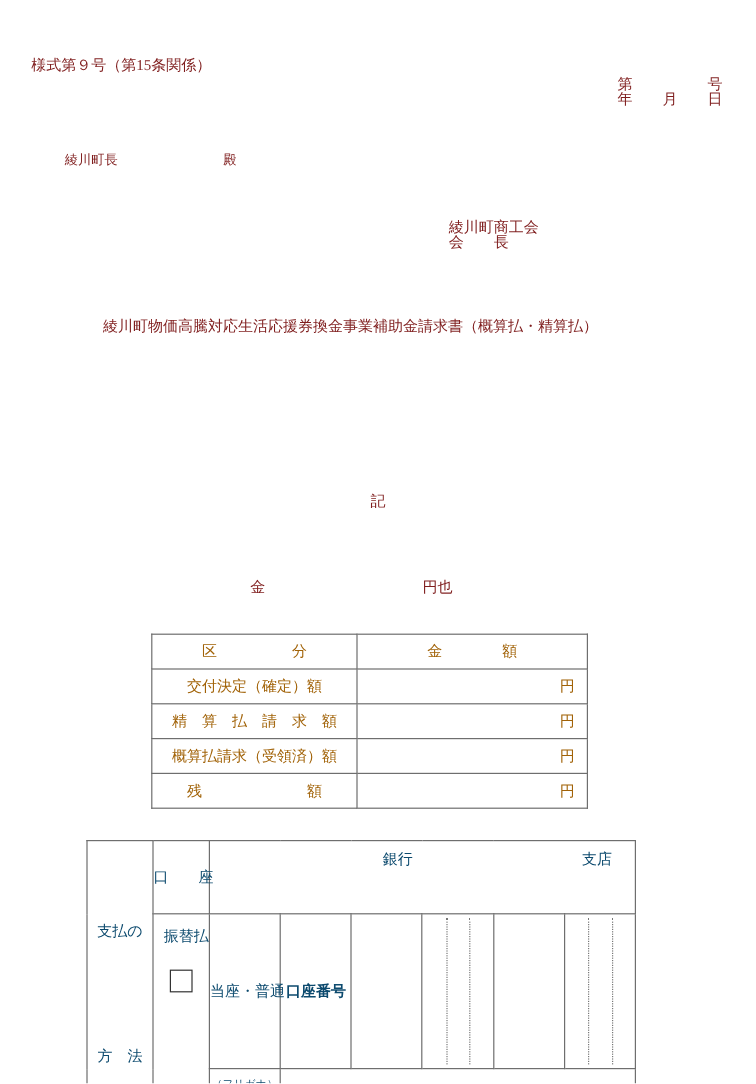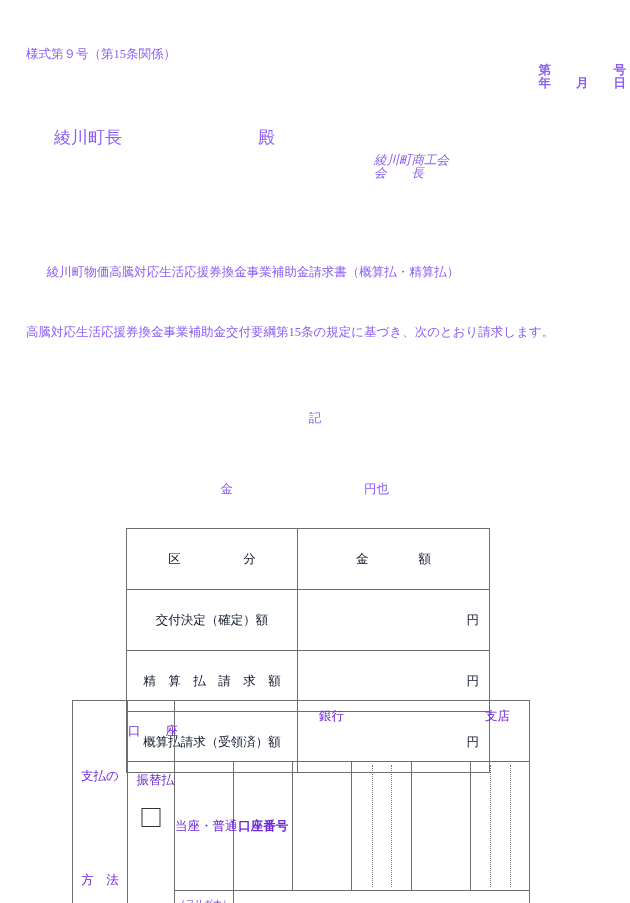--- a/index.html
+++ b/index.html
@@ -17,96 +17,95 @@
     width: 630px;
     height: 903px;
     background: #ffffff;
     overflow: hidden;
   }
   .abs { position: absolute; }
   .txt {
     font-size: 12.5px;
     line-height: 1;
     white-space: pre;
-    color: #8b5cf6;
+    color: #7f1d1d;
   }
 
   
   #form-no {
     left: 26px; top: 48px;
     font-size: 12.5px;
   }
   #doc-number-block {
-    right: 4px; top: 64px;
+    right: 28px; top: 64px;
     text-align: left;
     font-size: 12.5px;
     line-height: 22px;
-    font-weight: bold;
   }
   #doc-number-block div { white-space: pre; }
 
   #addressee-row {
     left: 54px; top: 129px;
-    font-size: 17px;
+    font-size: 11px;
     white-space: pre;
   }
 
   #issuer-block {
-    left: 374px; top: 154px;
+    left: 374px; top: 183px;
     font-size: 12.5px;
     line-height: 23px;
-    font-style: italic;
   }
   #issuer-block div { white-space: pre; }
 
   
   #doc-title {
     left: 0; top: 266px;
     width: 506px;
     text-align: center;
     font-size: 12.5px;
     white-space: nowrap;
+    padding-left: 39px;
   }
 
   
   #body-para {
     left: 26px; top: 326px;
     width: 580px;
     font-size: 12.5px;
     line-height: 25px;
     text-align: justify;
   }
 
   
   #ki-mark {
     left: 0; top: 412px;
     width: 630px;
     text-align: center;
     font-size: 12.5px;
   }
   #amount-line {
-    left: 208px; top: 470px;
+    left: 196px; top: 470px;
     font-size: 12.5px;
     white-space: pre;
   }
   #amount-line .gap { display: inline-block; width: 131px; }
 
   
   #amount-table {
     left: 126px; top: 528px;
     width: 364px;
     border-collapse: collapse;
     table-layout: fixed;
   }
   #amount-table td {
     border: 1px solid #6e6e6e;
     height: 28px;
     font-size: 12.5px;
-    padding: 16px 8px;
-    color: #0f172a;
+    padding: 0 8px;
+    color: #a16207;
   }
   #amount-table td.label {
     width: 154px;
     text-align: center;
     white-space: pre;
   }
   #amount-table td.value {
     text-align: right;
     padding-right: 10px;
   }
@@ -118,21 +117,21 @@
   
   #pay-table {
     left: 72px; top: 700px;
     width: 458px;
     border-collapse: collapse;
     table-layout: fixed;
   }
   #pay-table td {
     border: 1px solid #6e6e6e;
     font-size: 12.5px;
-    color: #6d28d9;
+    color: #0c4a6e;
     padding: 0;
     text-align: center;
     vertical-align: middle;
     white-space: pre;
   }
   .c-pay    { width: 54px; }
   .c-furi   { width: 46px; }
   .c-type   { width: 94px; }
   .c-accno  { width: 88px; font-weight: bold; }
   .c-d1     { width: 22px; }
@@ -223,21 +222,20 @@
   <div class="abs txt" id="addressee-row">綾川町長　　　　　　　　殿</div>
 
   <div class="abs" id="issuer-block">
     <div class="txt">綾川町商工会</div>
     <div class="txt">会　　長</div>
   </div>
 
   <div class="abs txt" id="doc-title">綾川町物価高騰対応生活応援券換金事業補助金請求書（概算払・精算払）</div>
 
   <div class="abs" id="body-para">
-    <div class="txt" style="white-space:pre-wrap;">高騰対応生活応援券換金事業補助金交付要綱第15条の規定に基づき、次のとおり請求します。</div>
   </div>
 
   <div class="abs txt" id="ki-mark">記</div>
 
   <div class="abs txt" id="amount-line">
     <span>金</span><span class="gap"></span><span>円也</span>
   </div>
 
   <table class="abs" id="amount-table">
     <tbody>
@@ -248,20 +246,24 @@
     <tr>
       <td class="label">交付決定（確定）額</td>
       <td class="value">円</td>
     </tr>
     <tr>
       <td class="label">精　算　払　請　求　額</td>
       <td class="value">円</td>
     </tr>
     <tr>
       <td class="label">概算払請求（受領済）額</td>
+      <td class="value">円</td>
+    </tr>
+    <tr>
+      <td class="label">残　　　　　　　額</td>
       <td class="value">円</td>
     </tr>
   </tbody>
     </table>
 
   <table class="abs" id="pay-table">
     <tbody>
         <tr>
       <td class="c-pay pay-label-cell" rowspan="3">
         <span class="l1">支払の</span>

